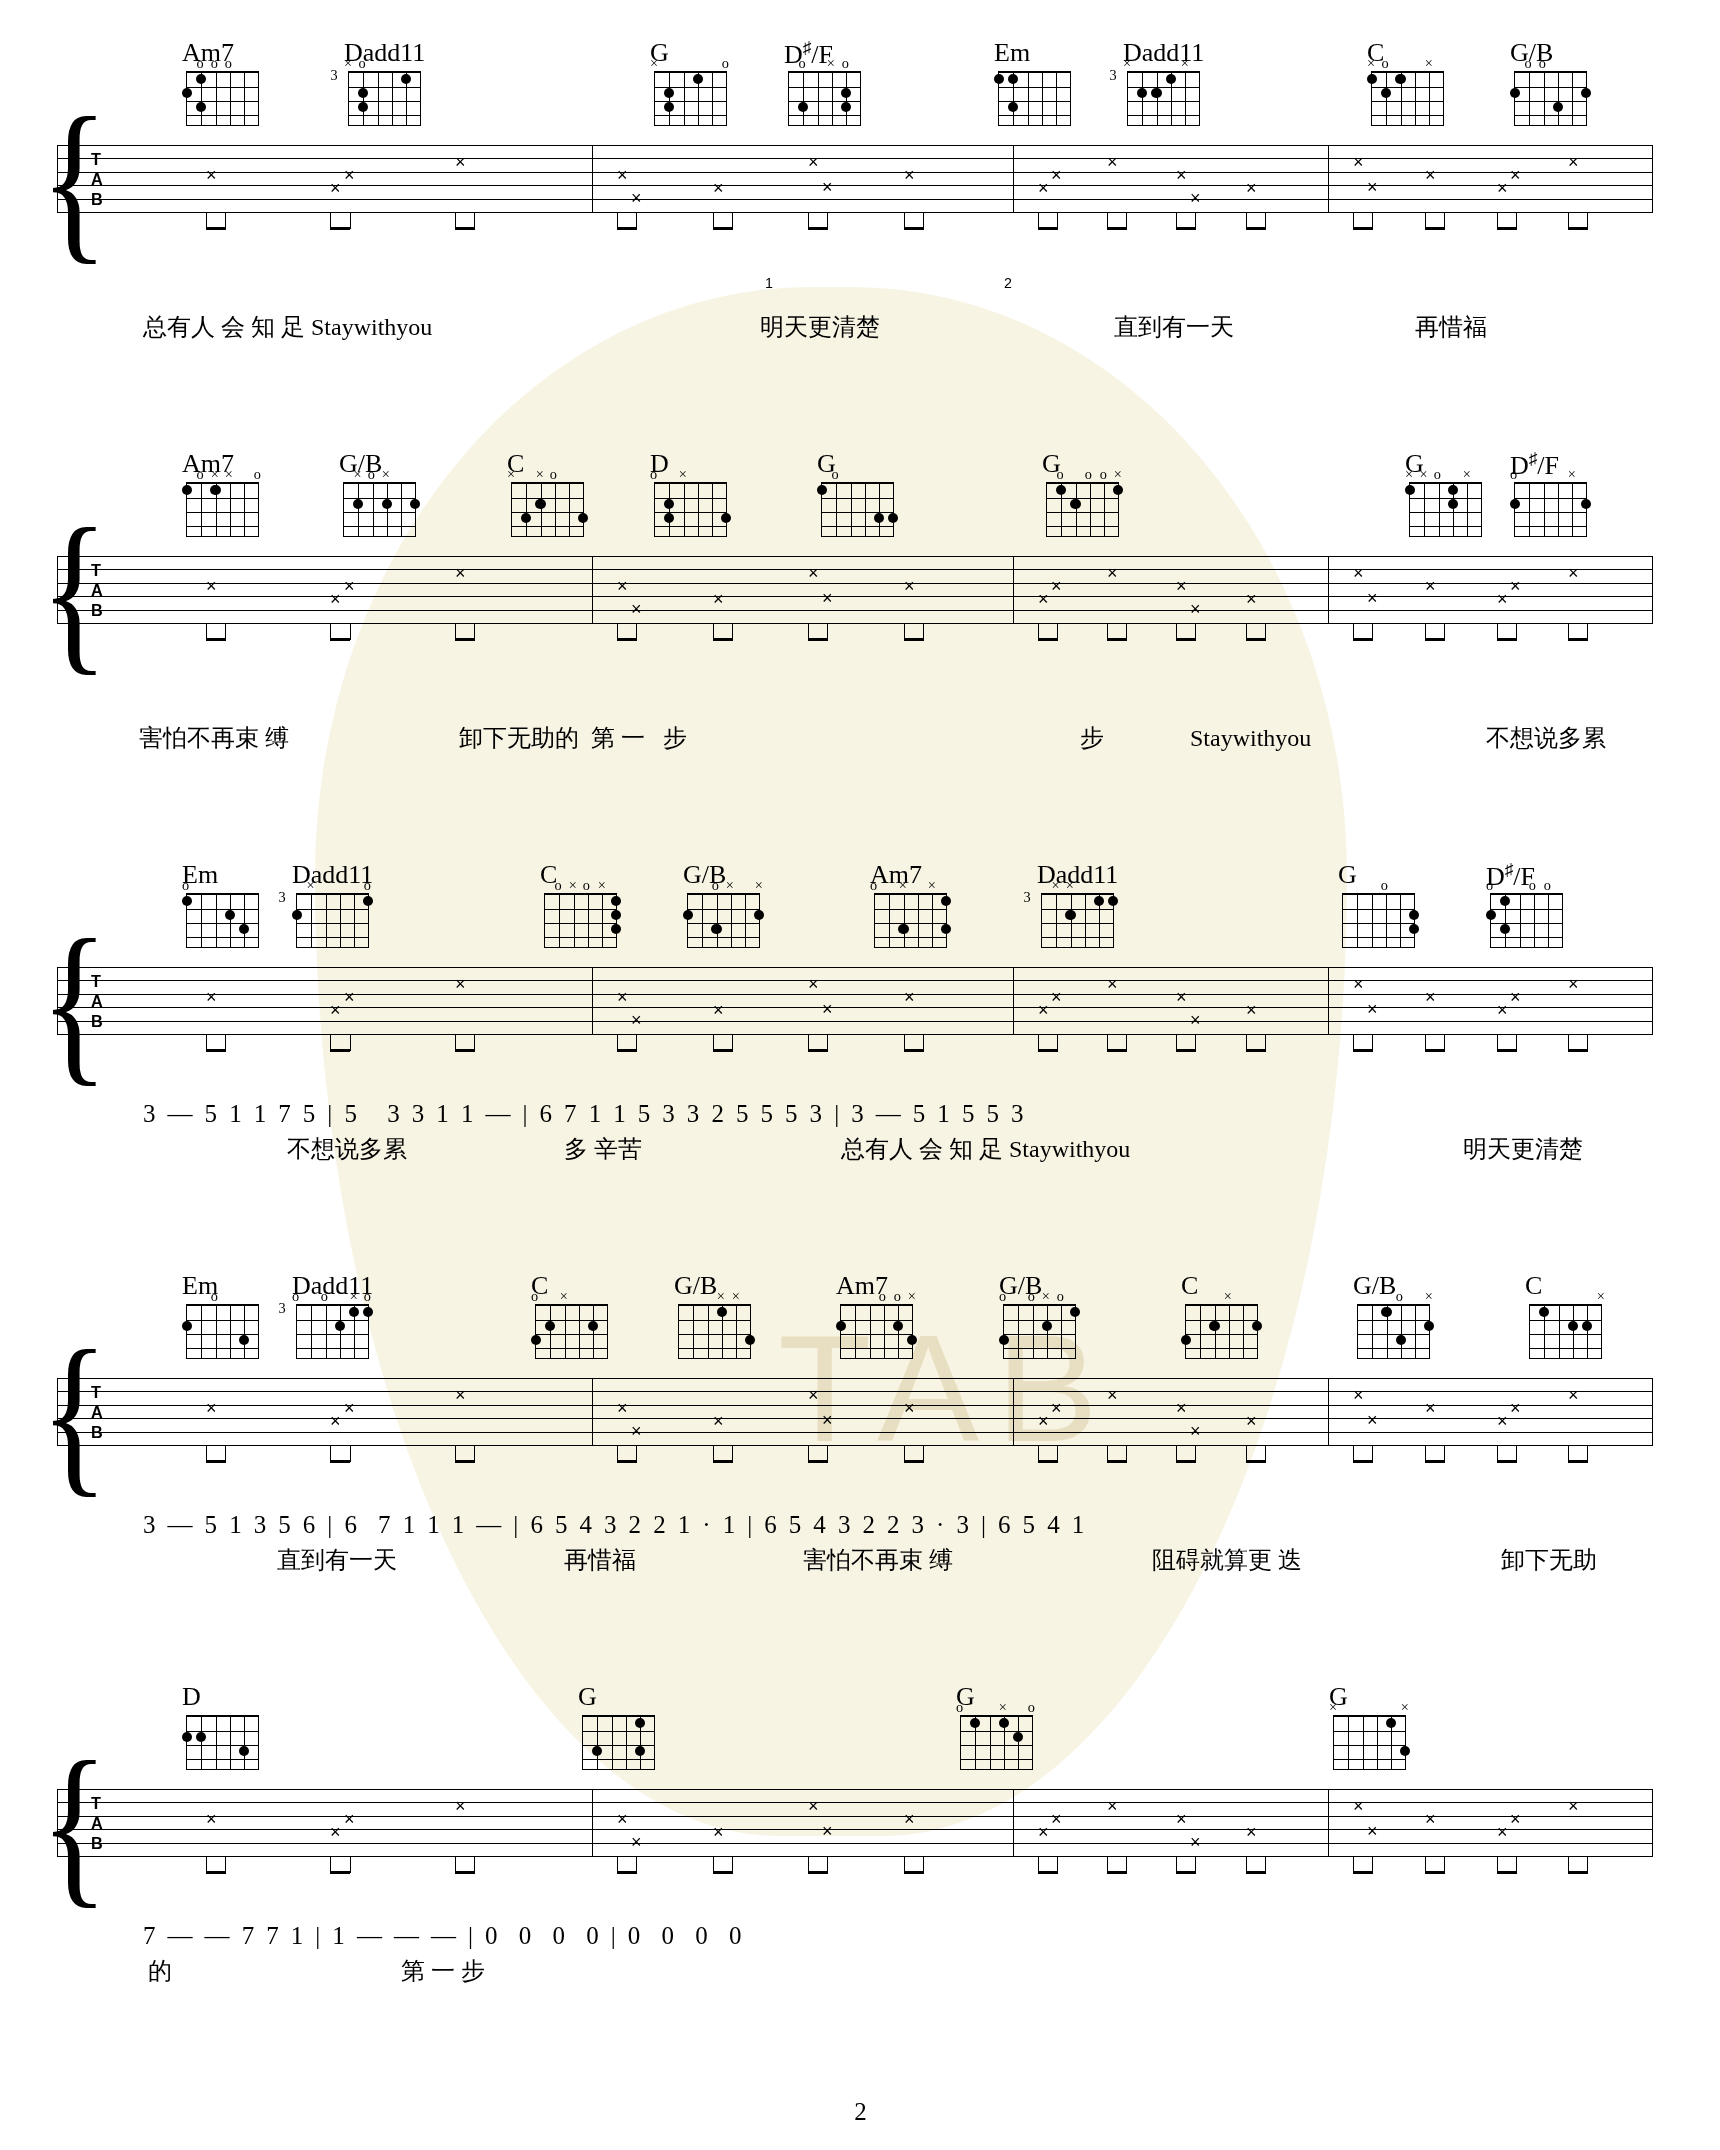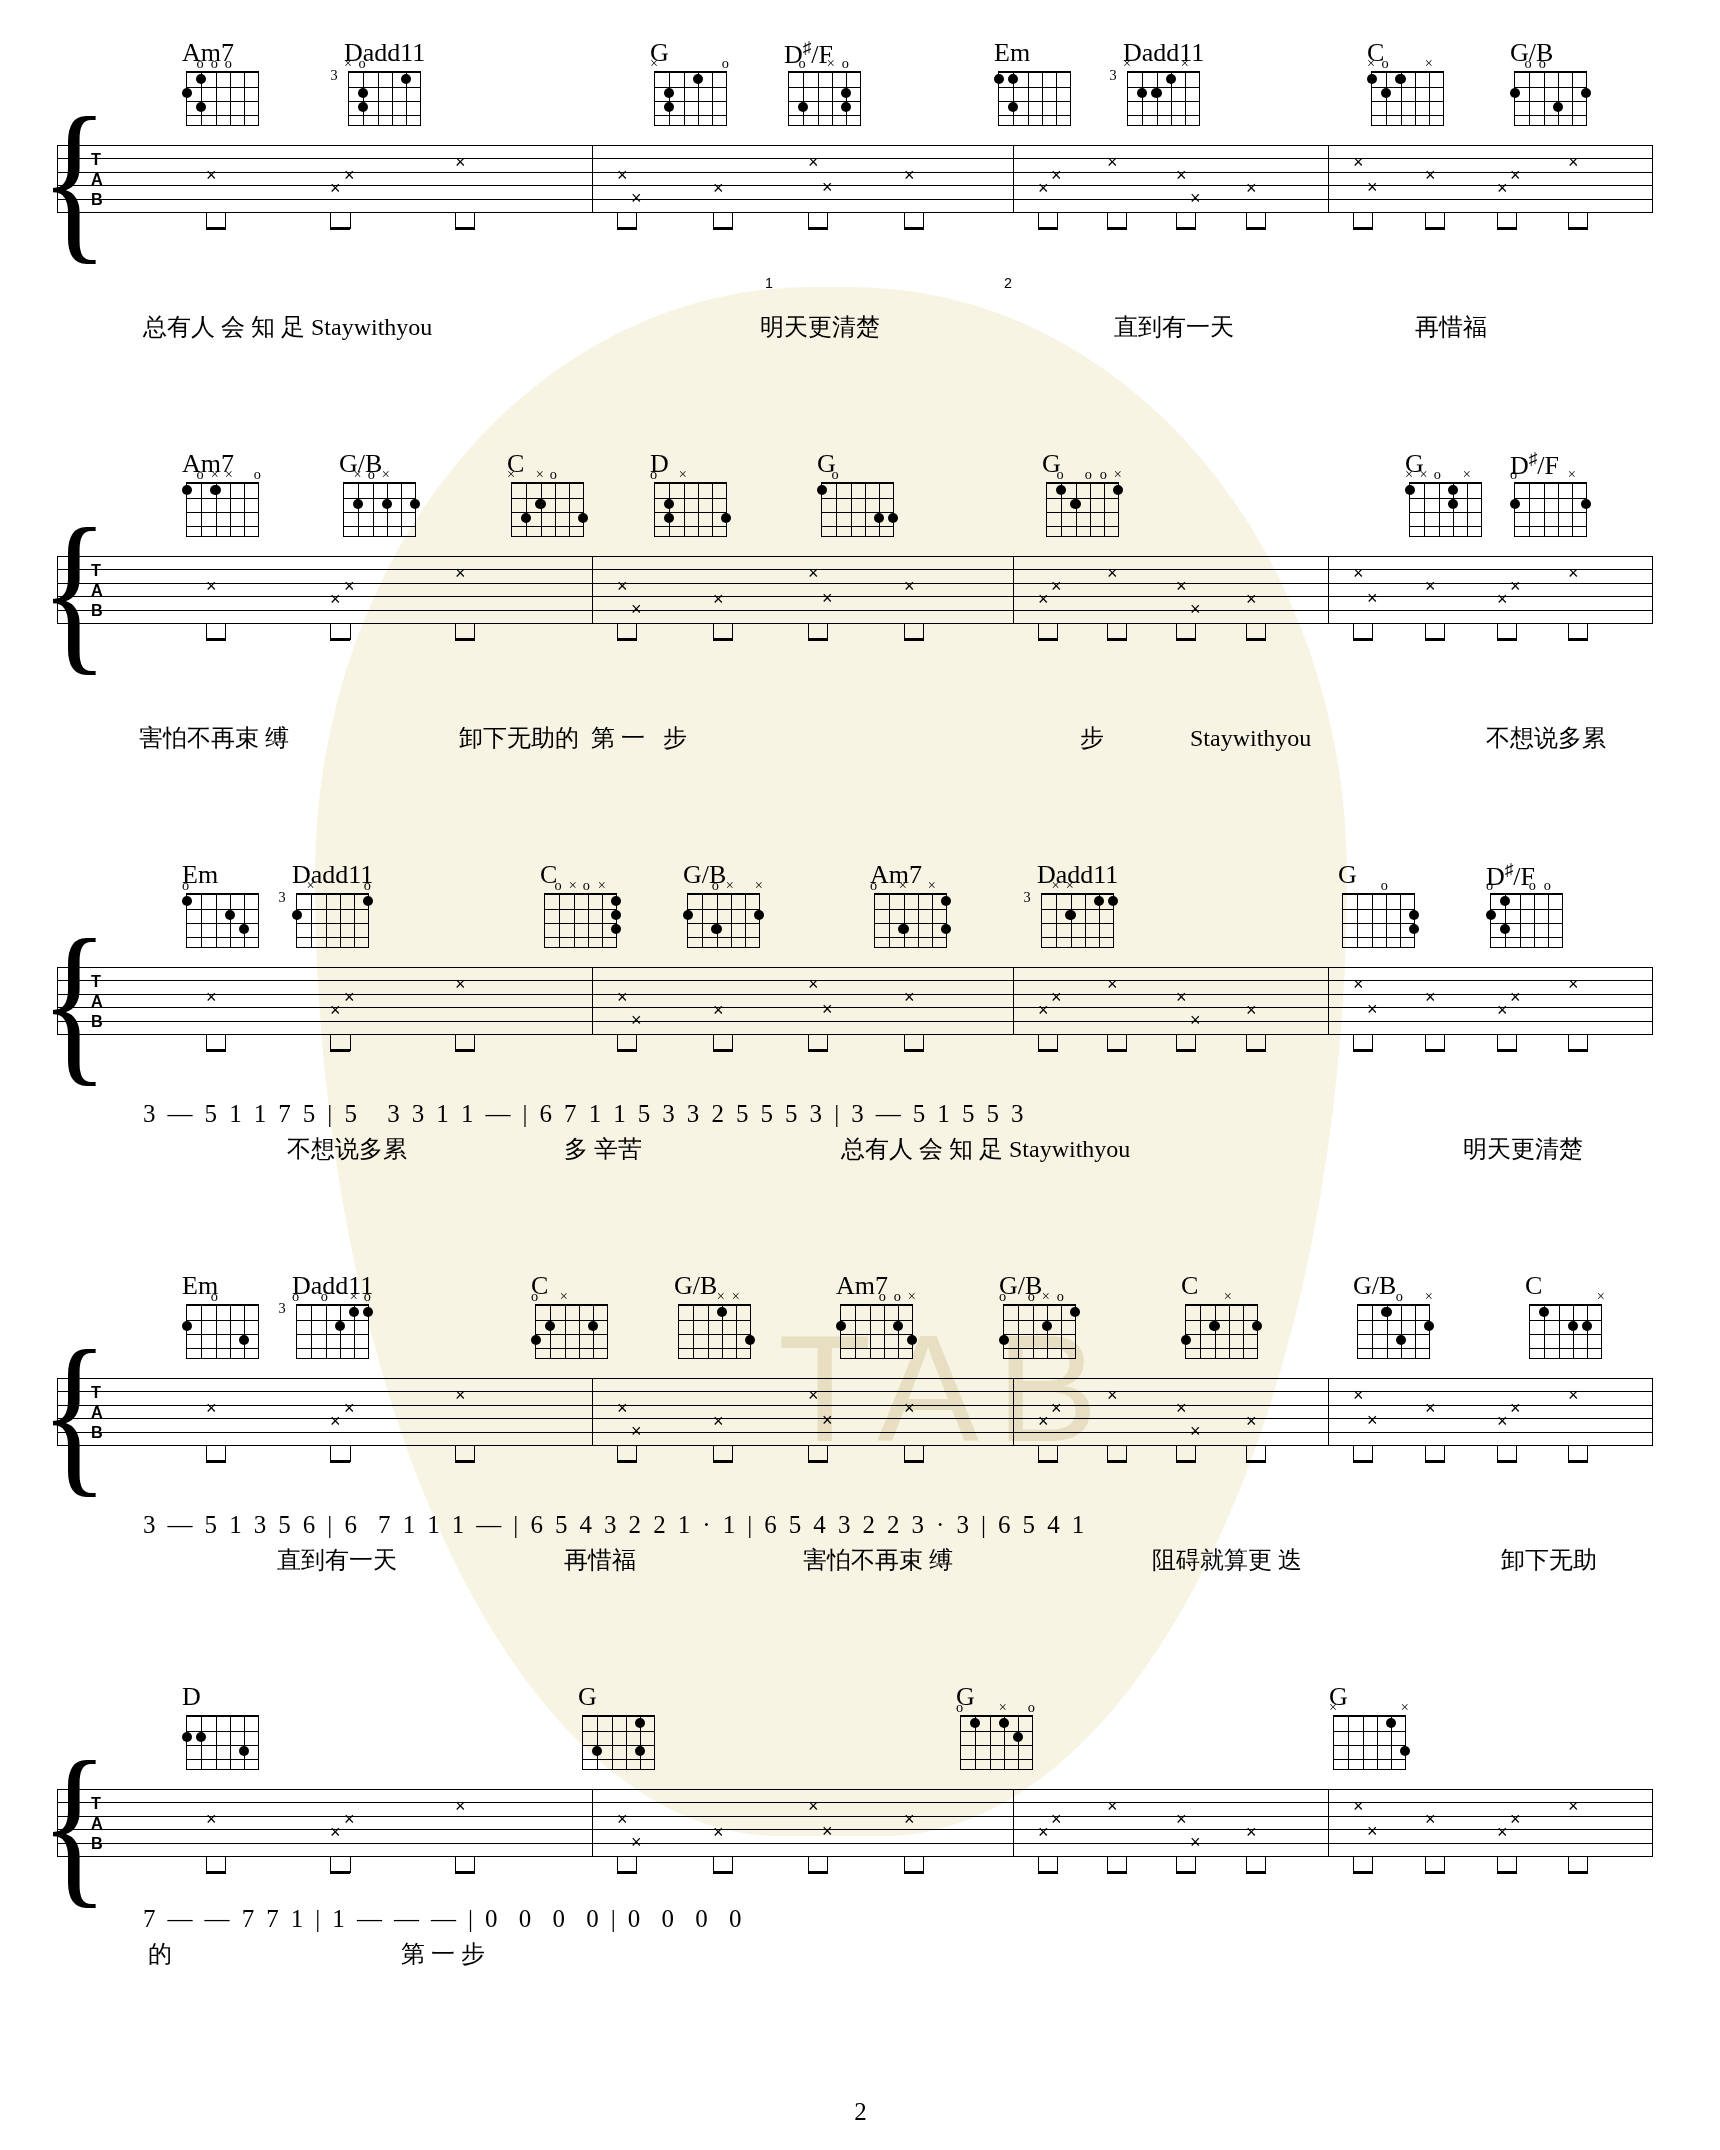--- a/index.html
+++ b/index.html
@@ -1196,21 +1196,21 @@
         <div class="x" style="left: 1453px; top: 21px;">×</div>
         <div class="stem" style="left: 1440px; top: 67px; height: 17px;"></div>
         <div class="stem" style="left: 1459px; top: 67px; height: 17px;"></div>
         <div class="beam" style="left: 1440px; top: 82px; width: 20px;"></div>
         <div class="x" style="left: 1511px; top: 7.6px;">×</div>
         <div class="stem" style="left: 1511px; top: 67px; height: 17px;"></div>
         <div class="stem" style="left: 1530px; top: 67px; height: 17px;"></div>
         <div class="beam" style="left: 1511px; top: 82px; width: 20px;"></div>
       </div>
       <div class="brace" style="left: 40px; top: 71px; transform: scaleY(1.25);">{</div>
-      <div class="notation" style="position: absolute; left: 0px; top: 224px; width: 1376px; height: 76px;">
+      <div class="notation" style="position: absolute; left: 0px; top: 241px; width: 1376px; height: 76px;">
         <div class="nnum" style="left: 143px; top: 0px; width: 1453px; white-space: pre; letter-spacing: 2.9px; position: absolute;">7 — — 7 7 1 | 1 — — — | 0  0  0  0 | 0  0  0  0</div>
         <div class="lyric" style="left: 148px; top: 36px;">的</div>
         <div class="lyric" style="left: 401px; top: 36px;">第 一 步</div>
       </div>
     </div>
   </div>
 
 <div class="pagenum">2</div>
 
 

